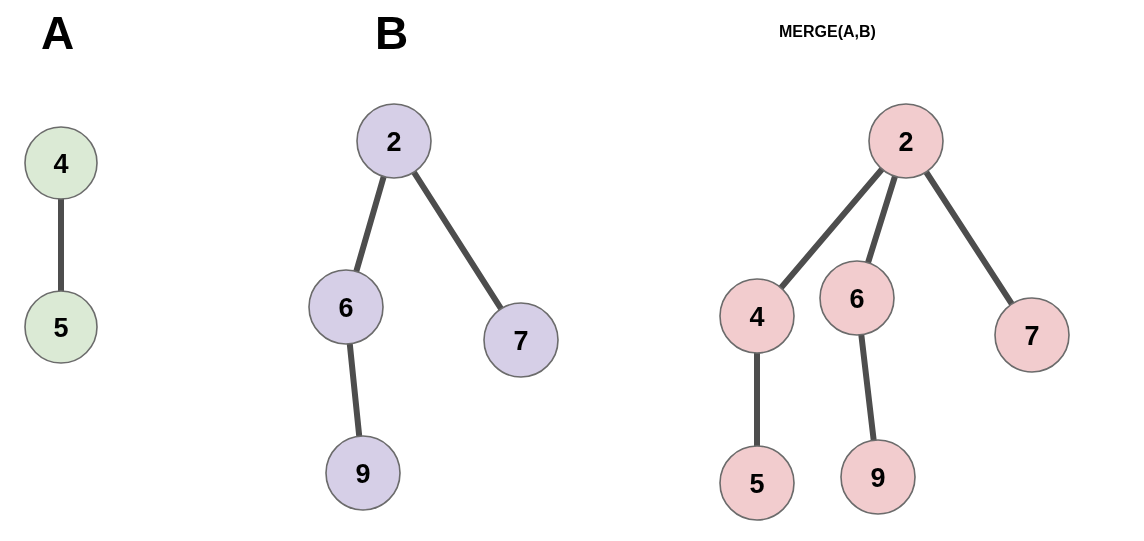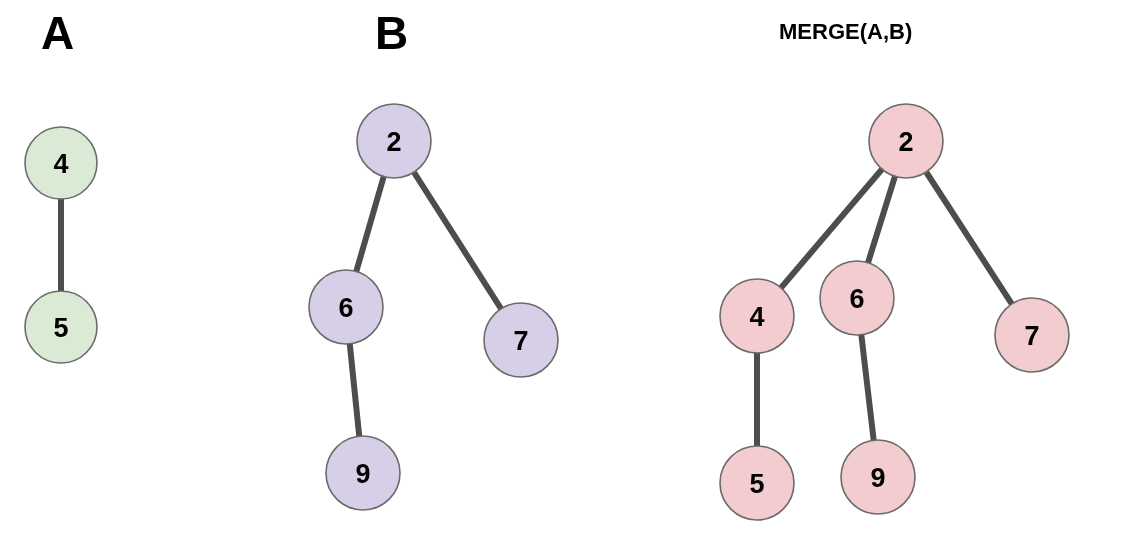--- a/index.html
+++ b/index.html
@@ -33,21 +33,21 @@
     font-weight: bold;
     color: #000000;
     white-space: nowrap;
     user-select: none;
   }
   .panel-title.big {
     font-size: 46px;
     line-height: 46px;
   }
   .panel-title.small {
-    font-size: 22px;
+    font-size: 16px;
     line-height: 22px;
   }
   .node-label {
     font-family: "Liberation Sans", sans-serif;
     font-weight: bold;
     font-size: 27px;
     fill: #000000;
     text-anchor: middle;
     dominant-baseline: central;
     user-select: none;

